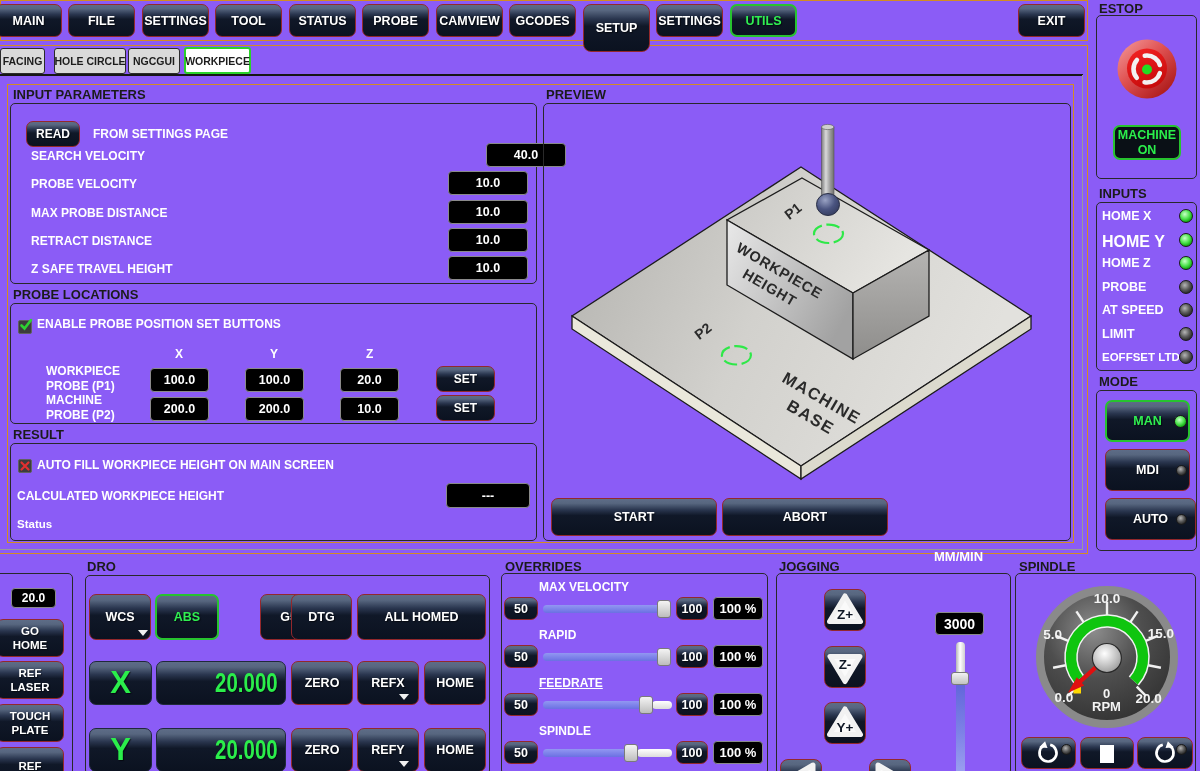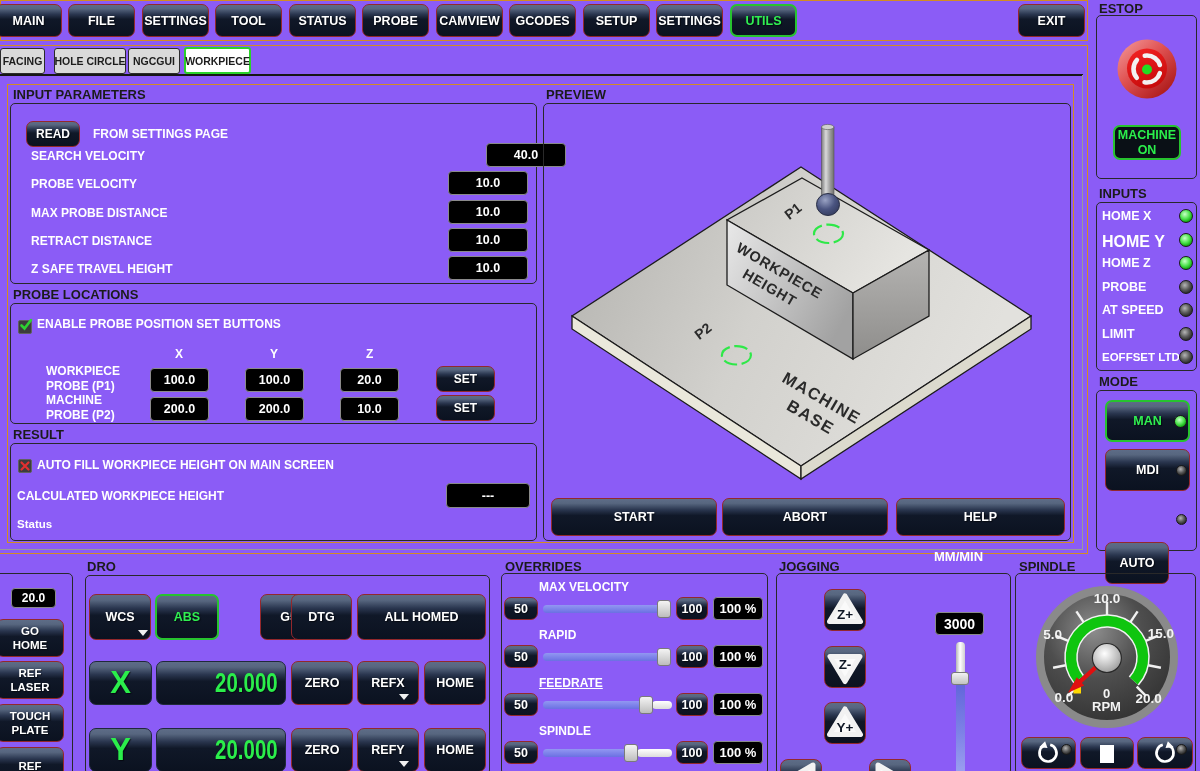--- a/index.html
+++ b/index.html
@@ -24,21 +24,21 @@
 <div class="abs" style="left:0;top:1;width:1088px;height:41px;border:1px solid #d28d21;box-sizing:border-box;"></div>
 <div class="abs" style="left:0;top:45px;width:1088px;height:1px;background:#d28d21;"></div>
 <div class="btn" style="left:-5px;top:4px;width:67px;height:33px;font-size:12.5px;">MAIN</div>
 <div class="btn" style="left:68px;top:4px;width:67px;height:33px;font-size:12.5px;">FILE</div>
 <div class="btn" style="left:142px;top:4px;width:67px;height:33px;font-size:12.5px;">SETTINGS</div>
 <div class="btn" style="left:215px;top:4px;width:67px;height:33px;font-size:12.5px;">TOOL</div>
 <div class="btn" style="left:289px;top:4px;width:67px;height:33px;font-size:12.5px;">STATUS</div>
 <div class="btn" style="left:362px;top:4px;width:67px;height:33px;font-size:12.5px;">PROBE</div>
 <div class="btn" style="left:436px;top:4px;width:67px;height:33px;font-size:12.5px;">CAMVIEW</div>
 <div class="btn" style="left:509px;top:4px;width:67px;height:33px;font-size:12.5px;">GCODES</div>
-<div class="btn" style="left:583px;top:4px;width:67px;height:33px;font-size:12.5px;">SETUP</div>
+<div class="btn" style="left:583px;top:4px;width:67px;height:48px;font-size:12.5px;border-radius:8px;">SETUP</div>
 <div class="btn" style="left:656px;top:4px;width:67px;height:33px;font-size:12.5px;">SETTINGS</div>
 <div class="btn green" style="left:730px;top:4px;width:67px;height:33px;font-size:12.5px;">UTILS</div>
 <div class="btn" style="left:1018px;top:4px;width:67px;height:33px;font-size:12.5px;">EXIT</div>
 <div class="tab" style="left:0px;top:48px;width:45px;height:26px;">FACING</div>
 <div class="tab" style="left:54px;top:48px;width:72px;height:26px;">HOLE CIRCLE</div>
 <div class="tab" style="left:128px;top:48px;width:52px;height:26px;">NGCGUI</div>
 <div class="tab" style="left:184px;top:47px;width:67px;height:27px;background:#fff;border:2px solid #2bd12b;">WORKPIECE</div>
 <div class="abs" style="left:0;top:74px;width:1083px;height:2px;background:#161616;"></div>
 <div class="abs" style="left:1082px;top:75px;width:1px;height:475px;background:#9a9a9a;"></div>
 <div class="abs" style="left:0;top:549px;width:1083px;height:1px;background:#9a9a9a;"></div>
@@ -151,21 +151,20 @@
         <text x="0" y="0" font-size="14.5" font-weight="bold" fill="#2a2a2a" text-anchor="middle" letter-spacing="0.8" font-family="Liberation Sans, sans-serif">WORKPIECE</text>
         <text x="0" y="19.5" font-size="14.5" font-weight="bold" fill="#2a2a2a" text-anchor="middle" letter-spacing="0.8" font-family="Liberation Sans, sans-serif">HEIGHT</text>
       </g>
 <g transform="translate(275,299) rotate(30)">
         <text x="0" y="0" font-size="16.5" font-weight="bold" fill="#2a2a2a" text-anchor="middle" letter-spacing="1.5" font-family="Liberation Sans, sans-serif">MACHINE</text>
         <text x="0" y="22" font-size="16.5" font-weight="bold" fill="#2a2a2a" text-anchor="middle" letter-spacing="1.5" font-family="Liberation Sans, sans-serif">BASE</text>
       </g>
 </svg>
 <div class="btn" style="left:551px;top:498px;width:166px;height:38px;font-size:12.5px;">START</div>
 <div class="btn" style="left:722px;top:498px;width:166px;height:38px;font-size:12.5px;">ABORT</div>
-<div class="btn" style="left:896px;top:498px;width:169px;height:38px;font-size:12.5px;">HELP</div>
 <div class="gbt" style="left:1099px;top:1px;">ESTOP</div>
 <div class="gb" style="left:1096px;top:15px;width:101px;height:164px;"></div>
 <svg class="abs" style="left:1117px;top:39px;" width="60" height="61" viewBox="0 0 60 61">
 <defs>
 <linearGradient id="ered" x1="0" y1="0" x2="0.9" y2="1">
           <stop offset="0" stop-color="#f49e9e"></stop>
           <stop offset="0.45" stop-color="#e05252"></stop>
           <stop offset="1" stop-color="#a51212"></stop>
         </linearGradient>
 <linearGradient id="ered2" x1="0" y1="0" x2="0.4" y2="1">
@@ -196,21 +195,21 @@
     <div class="led off" style="left:1179px;top:326.5px;width:12px;height:12px;"></div>
 <div class="lbl" style="left:1102px;top:351px;font-size:11.5px;">EOFFSET LTD</div>
     <div class="led off" style="left:1179px;top:350px;width:12px;height:12px;"></div>
 
 <div class="gbt" style="left:1099px;top:374px;">MODE</div>
 <div class="gb" style="left:1096px;top:390px;width:101px;height:161px;"></div>
 <div class="btn green" style="left:1105px;top:400px;width:85px;height:42px;font-size:12.5px;">MAN</div>
 <div class="led on" style="left:1174px;top:415px;width:11px;height:11px;"></div>
 <div class="btn" style="left:1105px;top:449px;width:85px;height:42px;font-size:12.5px;">MDI</div>
 <div class="led off" style="left:1176px;top:465px;width:9px;height:9px;"></div>
-<div class="btn" style="left:1105px;top:498px;width:64px;height:42px;font-size:12.5px;margin-top:44px;">AUTO</div>
+<div class="btn" style="left:1105px;top:498px;width:91px;height:42px;font-size:12.5px;">AUTO</div>
 <div class="led off" style="left:1176px;top:514px;width:9px;height:9px;"></div>
 
 <div class="gb" style="left:-10px;top:573px;width:83px;height:210px;"></div>
 <div class="disp" style="left:11px;top:588px;width:45px;height:20px;font-size:12px;">20.0</div>
 <div class="btn" style="left:-4px;top:619px;width:68px;height:38px;font-size:11.5px;line-height:14px;">GO<br>HOME</div>
 <div class="btn" style="left:-4px;top:661px;width:68px;height:38px;font-size:11.5px;line-height:14px;">REF<br>LASER</div>
 <div class="btn" style="left:-4px;top:704px;width:68px;height:38px;font-size:11.5px;line-height:14px;">TOUCH<br>PLATE</div>
 <div class="btn" style="left:-4px;top:747px;width:68px;height:38px;font-size:11.5px;line-height:14px;">REF</div>
 
 <div class="gbt" style="left:87px;top:559px;">DRO</div>

